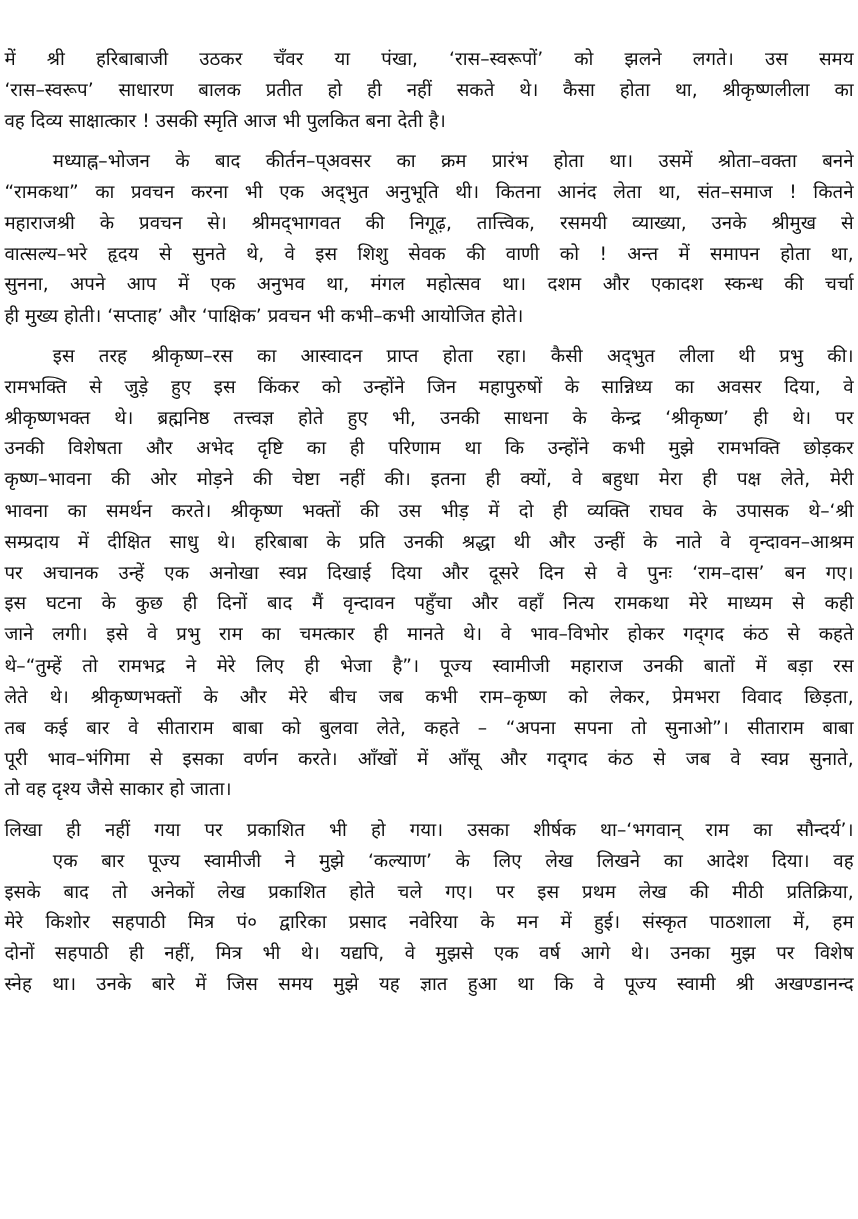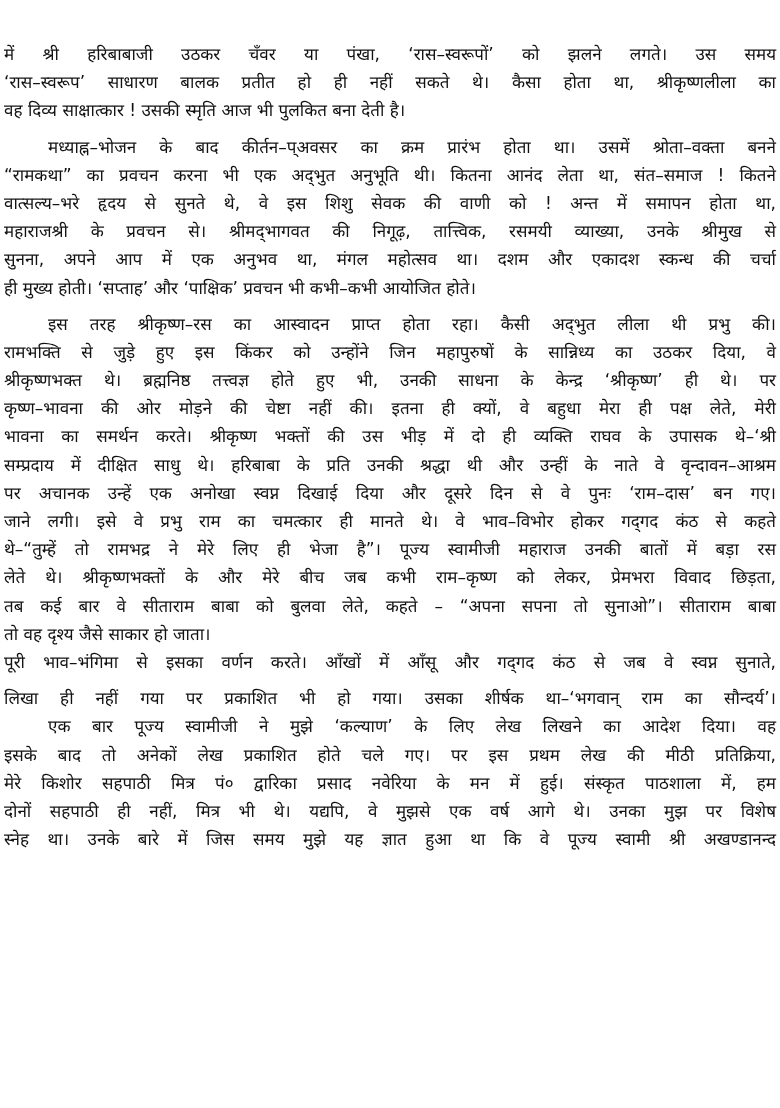--- a/index.html
+++ b/index.html
@@ -50,40 +50,42 @@
 
   <div class="para">
     <span class="line">में श्री हरिबाबाजी उठकर चँवर या पंखा, ‘रास–स्वरूपों’ को झलने लगते। उस समय</span>
     <span class="line">‘रास–स्वरूप’ साधारण बालक प्रतीत हो ही नहीं सकते थे। कैसा होता था, श्रीकृष्णलीला का</span>
     <span class="line last">वह दिव्य साक्षात्कार ! उसकी स्मृति आज भी पुलकित बना देती है।</span>
   </div>
 
   <div class="para">
     <span class="line indent">मध्याह्न–भोजन के बाद कीर्तन–प्अवसर का क्रम प्रारंभ होता था। उसमें श्रोता–वक्ता बनने</span>
     <span class="line">“रामकथा” का प्रवचन करना भी एक अद्‌भुत अनुभूति थी। कितना आनंद लेता था, संत–समाज ! कितने</span>
+    <span class="line">महाराजश्री के प्रवचन से। श्रीमद्‌भागवत की निगूढ़, तात्त्विक, रसमयी व्याख्या, उनके श्रीमुख से</span>
     <span class="line">वात्सल्य–भरे हृदय से सुनते थे, वे इस शिशु सेवक की वाणी को ! अन्त में समापन होता था,</span>
-    <span class="line">महाराजश्री के प्रवचन से। श्रीमद्‌भागवत की निगूढ़, तात्त्विक, रसमयी व्याख्या, उनके श्रीमुख से</span>
     <span class="line">सुनना, अपने आप में एक अनुभव था, मंगल महोत्सव था। दशम और एकादश स्कन्ध की चर्चा</span>
     <span class="line last">ही मुख्य होती। ‘सप्ताह’ और ‘पाक्षिक’ प्रवचन भी कभी–कभी आयोजित होते।</span>
   </div>
 
   <div class="para">
     <span class="line indent">इस तरह श्रीकृष्ण–रस का आस्वादन प्राप्त होता रहा। कैसी अद्‌भुत लीला थी प्रभु की।</span>
-    <span class="line">रामभक्ति से जुड़े हुए इस किंकर को उन्होंने जिन महापुरुषों के सान्निध्य का उठकर दिया, वे</span>
+    <span class="line">रामभक्ति से जुड़े हुए इस किंकर को उन्होंने जिन महापुरुषों के सान्निध्य का अवसर दिया, वे</span>
     <span class="line">श्रीकृष्णभक्त थे। ब्रह्मनिष्ठ तत्त्वज्ञ होते हुए भी, उनकी साधना के केन्द्र ‘श्रीकृष्ण’ ही थे। पर</span>
+    <span class="line">उनकी विशेषता और अभेद दृष्टि का ही परिणाम था कि उन्होंने कभी मुझे रामभक्ति छोड़कर</span>
     <span class="line">कृष्ण–भावना की ओर मोड़ने की चेष्टा नहीं की। इतना ही क्यों, वे बहुधा मेरा ही पक्ष लेते, मेरी</span>
     <span class="line">भावना का समर्थन करते। श्रीकृष्ण भक्तों की उस भीड़ में दो ही व्यक्ति राघव के उपासक थे–‘श्री</span>
     <span class="line">सम्प्रदाय में दीक्षित साधु थे। हरिबाबा के प्रति उनकी श्रद्धा थी और उन्हीं के नाते वे वृन्दावन–आश्रम</span>
     <span class="line">पर अचानक उन्हें एक अनोखा स्वप्न दिखाई दिया और दूसरे दिन से वे पुनः ‘राम–दास’ बन गए।</span>
+    <span class="line">इस घटना के कुछ ही दिनों बाद मैं वृन्दावन पहुँचा और वहाँ नित्य रामकथा मेरे माध्यम से कही</span>
     <span class="line">जाने लगी। इसे वे प्रभु राम का चमत्कार ही मानते थे। वे भाव–विभोर होकर गद्‌गद कंठ से कहते</span>
     <span class="line">थे–“तुम्हें तो रामभद्र ने मेरे लिए ही भेजा है”। पूज्य स्वामीजी महाराज उनकी बातों में बड़ा रस</span>
     <span class="line">लेते थे। श्रीकृष्णभक्तों के और मेरे बीच जब कभी राम–कृष्ण को लेकर, प्रेमभरा विवाद छिड़ता,</span>
     <span class="line">तब कई बार वे सीताराम बाबा को बुलवा लेते, कहते – “अपना सपना तो सुनाओ”। सीताराम बाबा</span>
+    <span class="line">पूरी भाव–भंगिमा से इसका वर्णन करते। आँखों में आँसू और गद्‌गद कंठ से जब वे स्वप्न सुनाते,</span>
     <span class="line last">तो वह दृश्य जैसे साकार हो जाता।</span>
-    <span class="line">पूरी भाव–भंगिमा से इसका वर्णन करते। आँखों में आँसू और गद्‌गद कंठ से जब वे स्वप्न सुनाते,</span>
   </div>
 
   <div class="para">
     <span class="line">लिखा ही नहीं गया पर प्रकाशित भी हो गया। उसका शीर्षक था–‘भगवान् राम का सौन्दर्य’।</span>
     <span class="line indent">एक बार पूज्य स्वामीजी ने मुझे ‘कल्याण’ के लिए लेख लिखने का आदेश दिया। वह</span>
     <span class="line">इसके बाद तो अनेकों लेख प्रकाशित होते चले गए। पर इस प्रथम लेख की मीठी प्रतिक्रिया,</span>
     <span class="line">मेरे किशोर सहपाठी मित्र पं० द्वारिका प्रसाद नवेरिया के मन में हुई। संस्कृत पाठशाला में, हम</span>
     <span class="line">दोनों सहपाठी ही नहीं, मित्र भी थे। यद्यपि, वे मुझसे एक वर्ष आगे थे। उनका मुझ पर विशेष</span>
     <span class="line">स्नेह था। उनके बारे में जिस समय मुझे यह ज्ञात हुआ था कि वे पूज्य स्वामी श्री अखण्डानन्द</span>
   </div>

